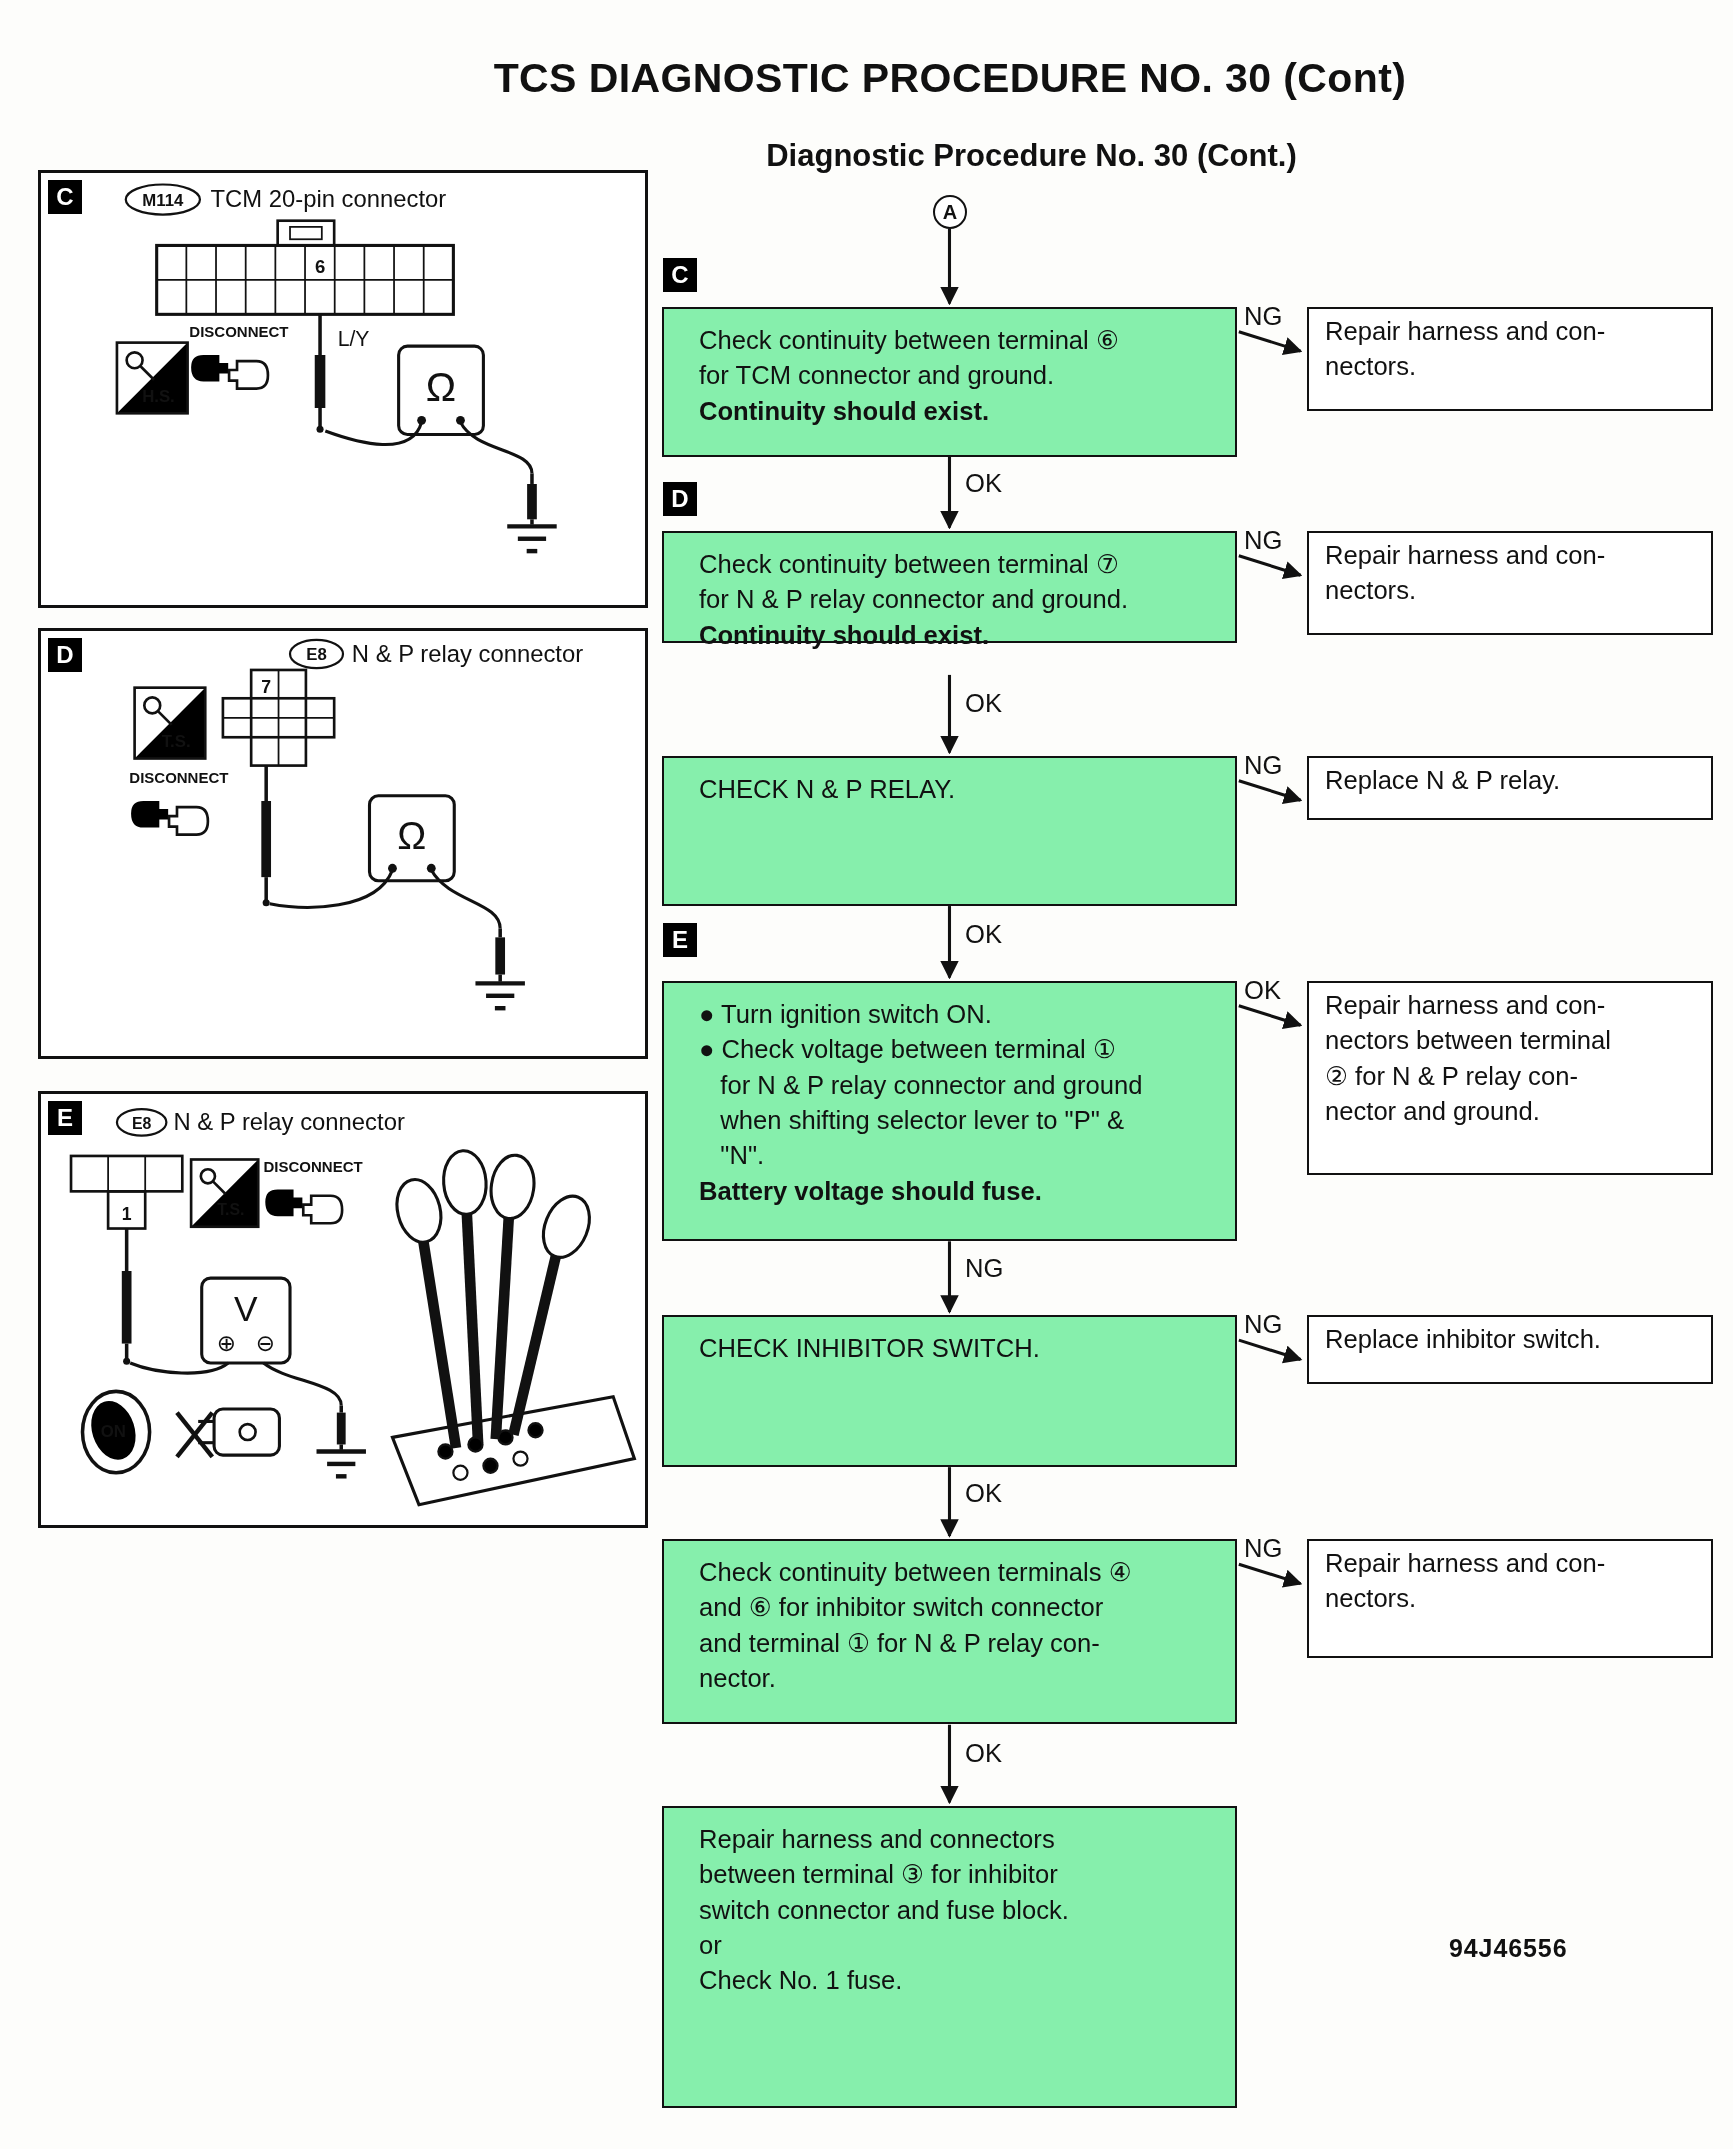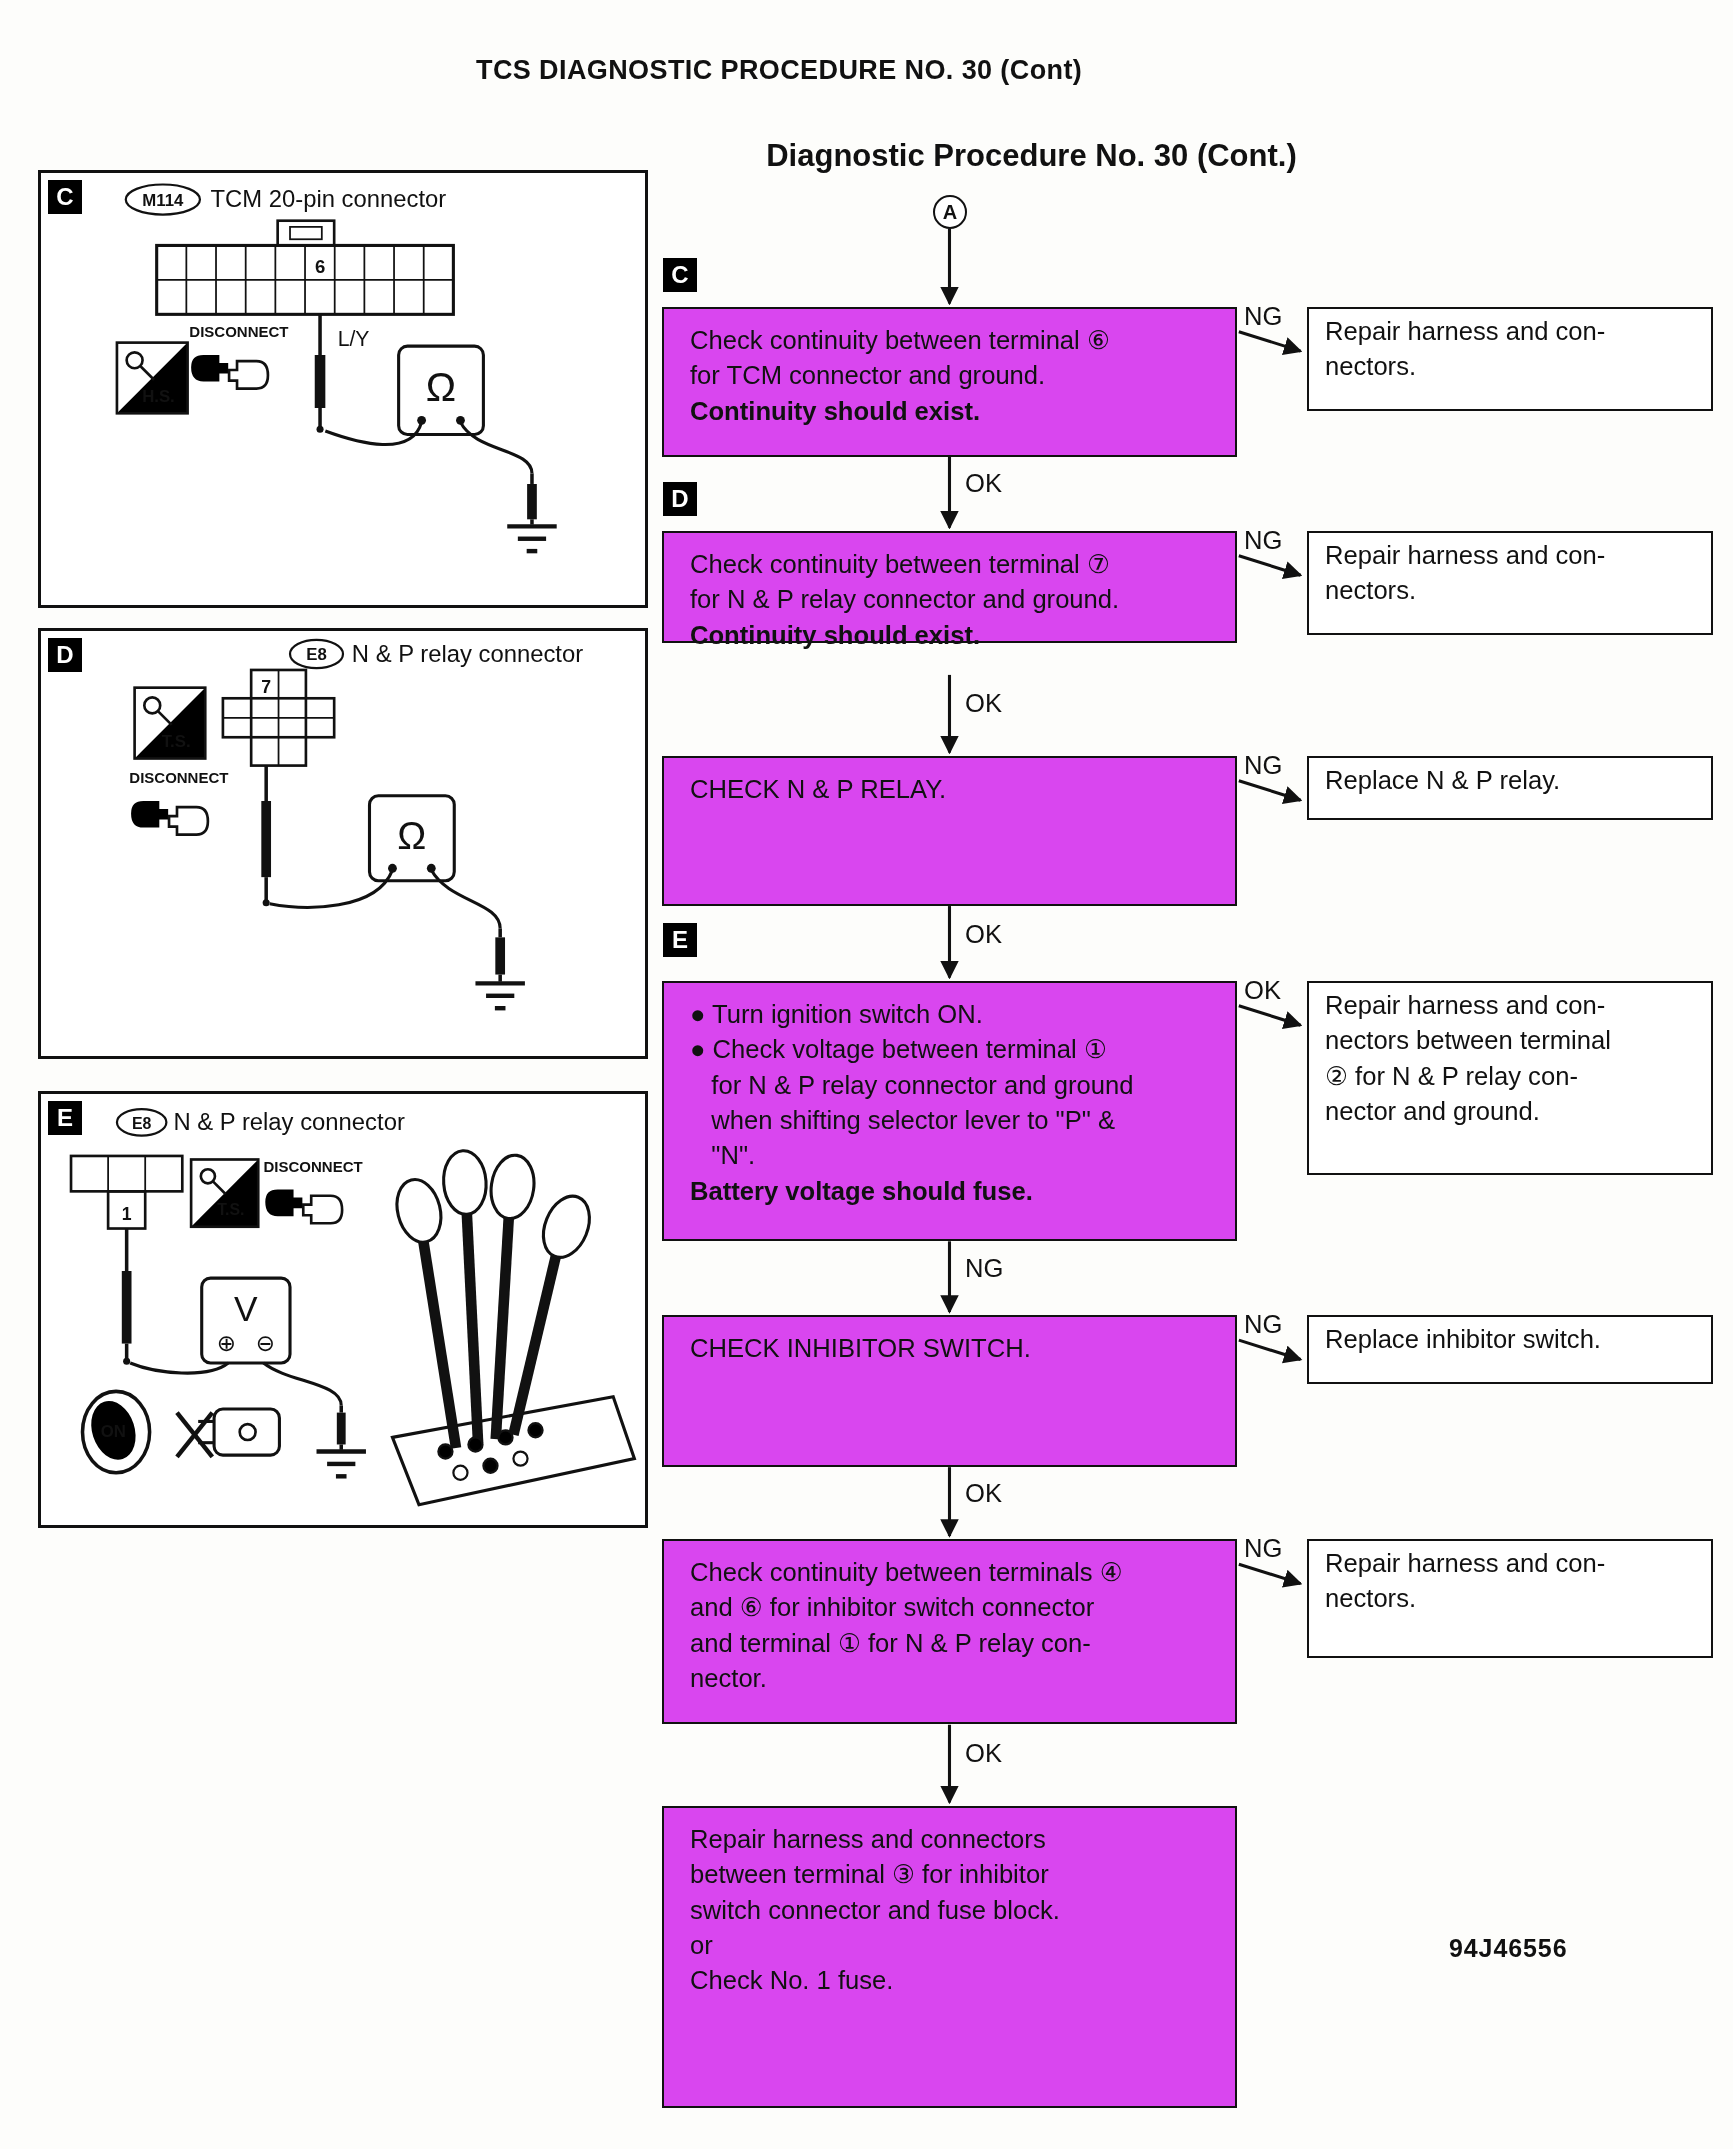--- a/index.html
+++ b/index.html
@@ -8,21 +8,21 @@
     position:relative;
     background:#fdfdfb;
     color:#111;
     font-family:"Liberation Sans","DejaVu Sans",sans-serif;
     overflow:hidden;
   }
   svg text { fill:#111; font-family:"Liberation Sans","DejaVu Sans",sans-serif; }
 
   .title {
     position:absolute; top:55px; left:476px; width:948px;
-    font-size:27px; font-weight:bold; letter-spacing:0.4px;
+    text-align:center; font-size:41px; font-weight:bold; letter-spacing:0.4px;
   }
   .subtitle {
     position:absolute; top:138px; left:670px; width:723px;
     text-align:center; font-size:31px; font-weight:bold;
   }
   .circleA {
     position:absolute; left:933px; top:195px; width:34px; height:34px;
     border:2.6px solid #111; border-radius:50%; background:#fff;
     display:flex; align-items:center; justify-content:center;
     font-size:20px; font-weight:bold;
@@ -37,22 +37,22 @@
 
   .blackLabel {
     position:absolute; width:34px; height:34px; background:#000; color:#fff;
     font-weight:bold; font-size:24px; display:flex; align-items:center; justify-content:center;
     z-index:3;
   }
   .figbox .blackLabel { left:7px; top:7px; }
   #flC { left:663px; top:258px; } #flD { left:663px; top:482px; } #flE { left:663px; top:923px; }
 
   .flow-box {
-    position:absolute; left:662px; width:575px; border:2.6px solid #111; background:#d946ef;
-    padding:14px 26px; font-size:25.6px; line-height:1.38; z-index:2;
+    position:absolute; left:662px; width:575px; border:2.6px solid #111; background:#86efac;
+    padding:14px 35px; font-size:25.6px; line-height:1.38; z-index:2;
   }
   #s1{top:307px;height:150px} #s2{top:531px;height:112px} #s3{top:756px;height:150px}
   #s4{top:981px;height:260px} #s5{top:1315px;height:152px} #s6{top:1539px;height:185px}
   #s7{top:1806px;height:302px}
   .flow-text { white-space:pre-line; }
   .flow-bold { white-space:pre-line; font-weight:bold; }
 
   .side-box {
     position:absolute; left:1307px; width:406px; border:2.6px solid #111; background:#fff;
     padding:5px 16px; font-size:25.6px; line-height:1.38; white-space:pre-line; z-index:2;

